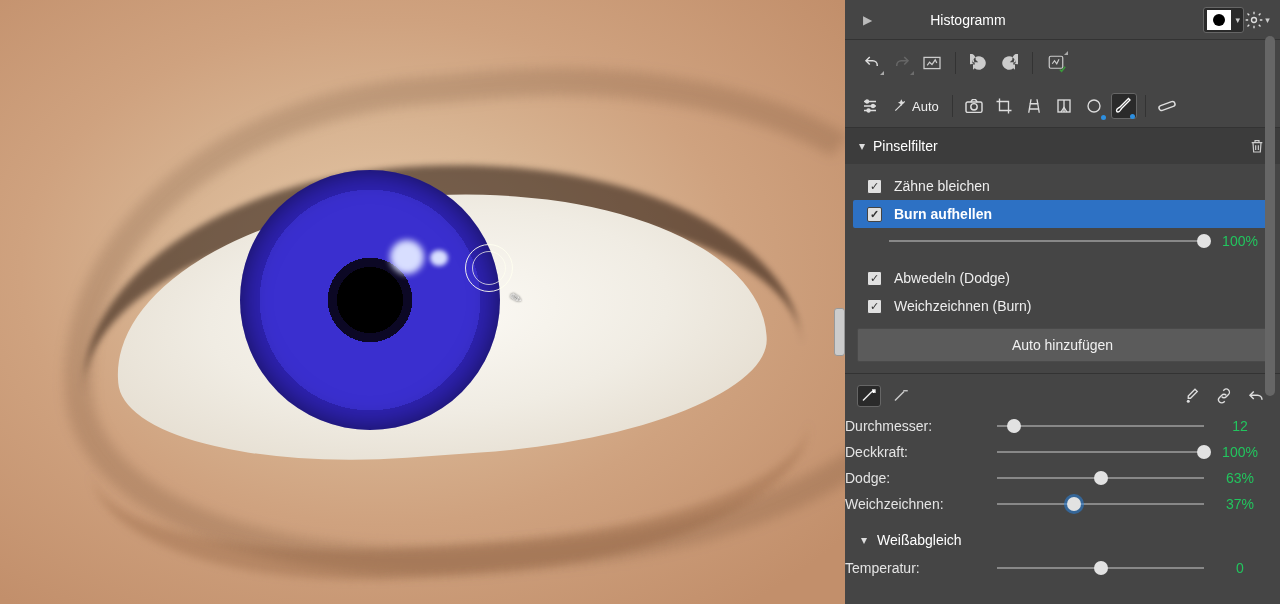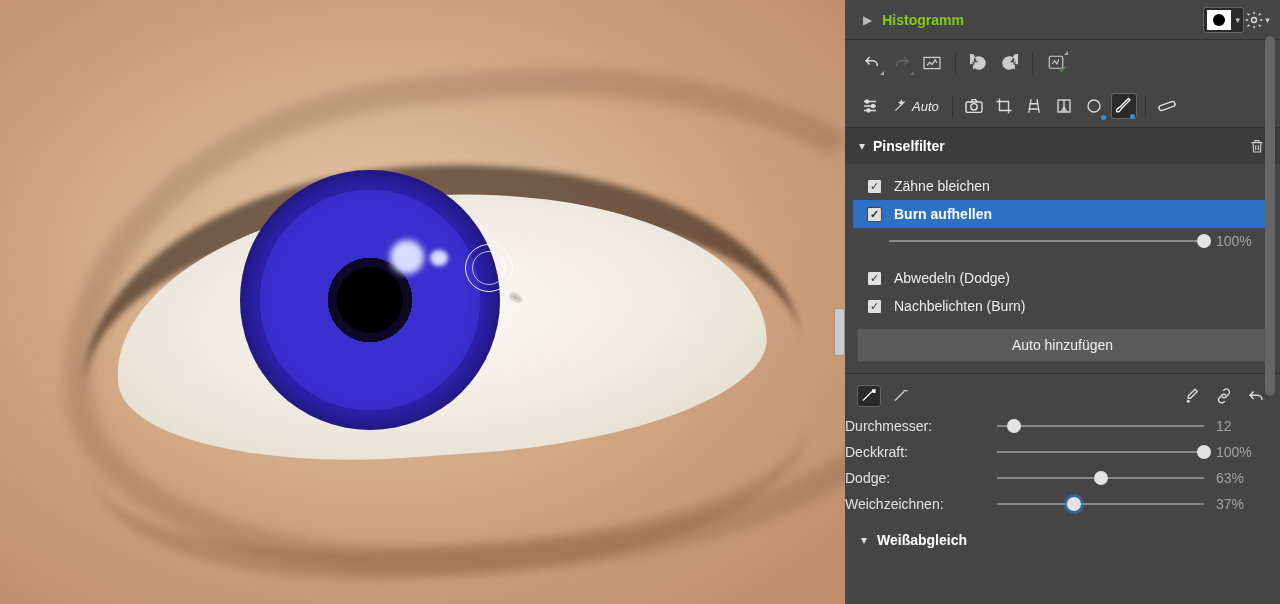--- a/index.html
+++ b/index.html
@@ -16,42 +16,42 @@
   .lower-lid { position:absolute; width:720px; height:250px; left:90px; top:325px; border-bottom:30px solid rgba(120,70,40,0.25); border-radius:55% 60% 52% 50% / 55% 55% 60% 60%; transform:rotate(-4deg); filter:blur(4px); }
   .brush-cursor { position:absolute; left:465px; top:244px; width:48px; height:48px; border:1px solid rgba(255,255,240,.9); border-radius:50%; }
   .brush-cursor::after { content:""; position:absolute; inset:6px; border:1px solid rgba(255,255,240,.7); border-radius:50%; }
   .cursor-brush-icon { position:absolute; left:510px; top:290px; color:#fff; font-size:14px; transform:rotate(-15deg); filter: drop-shadow(0 0 1px #000); }
   .scroll-handle { position:absolute; right:0; top:308px; width:11px; height:48px; background:#ccc; border:1px solid #999; border-radius:3px; }
 
   
   .panel-row { display:flex; align-items:center; }
   .top-bar { height:40px; padding:0 10px 0 18px; border-bottom:1px solid #333; }
   .top-bar .expand { color:#bbb; font-size:12px; margin-right:10px; }
-  .top-bar .title { font-size:14px; color:#84cc16; font-weight:700; flex:1; }
+  .top-bar .title { font-size:14px; color:#ffffff; font-weight:400; flex:1;margin-left:48px; }
   .toolbar1 { height:45px; padding:0 8px 0 14px; gap:4px; }
   .toolbar2 { height:43px; padding:0 8px 0 12px; gap:4px; border-bottom:1px solid #333; }
   .tbtn { display:flex; align-items:center; justify-content:center; min-width:26px; height:26px; color:#ccc; border-radius:3px; position:relative; }
   .tbtn.sel { background:#2a2a2a; border:1px solid #666; }
   .tbtn svg { display:block; }
   .drop-tri { position:absolute; right:1px; bottom:1px; width:0; height:0; border-left:4px solid transparent; border-bottom:4px solid #aaa; }
   .gap { flex:1; }
   .section-header { height:36px; padding:0 10px 0 14px; background:#3c3c3c; }
   .section-header .chev { color:#ddd; font-size:12px; margin-right:8px; }
-  .section-header .title { font-size:14px; color:#fff; font-weight:700; flex:1; }
+  .section-header .title { font-size:14px; color:#fff; font-weight:400; flex:1; }
   .filter-list { padding:8px 0 0 0; }
   .filter-item { height:28px; padding:0 16px 0 22px; display:flex; align-items:center; font-size:14px; color:#eee; }
   .filter-item.selected { background:#2d71c4; color:#fff; font-weight:600; border-radius:2px; margin:0 8px; padding-left:14px; }
   .chk { width:15px; height:15px; border:1px solid #444; background:#e0e0e0; border-radius:2px; display:flex; align-items:center; justify-content:center; margin-right:12px; font-size:11px; color:#333; }
   .slider-row { display:flex; align-items:center; padding:0 16px 0 44px; height:26px; gap:12px; }
   .slider-row.param { padding:0 16px 0 0; }
   .slider-row .label { width:140px; text-align:left; font-size:14px; color:#e4e4e4; }
   .slider-row .track { flex:1; height:2px; background:#888; position:relative; }
   .slider-row .knob { position:absolute; top:-6px; width:14px; height:14px; border-radius:50%; background:#e2e2e2; transform:translateX(-50%); }
   .slider-row .knob.hl { box-shadow:0 0 0 3px rgba(40,130,220,.55); }
-  .slider-row .val { width:48px; text-align:left; font-size:14px; color:#a3a3a3; }
+  .slider-row .val { width:48px; text-align:center; font-size:14px; color:#22c55e; }
   .mask-btn { margin:8px 12px; height:34px; background:#5b5b5b; color:#f1f1f1; font-size:14px; display:flex; align-items:center; justify-content:center; border-radius:2px; border:1px solid #4a4a4a; }
   .subheader { font-size:13px; color:#d6d6d6; padding:4px 0 2px 28px; }
   .brush-toolbar { height:34px; padding:0 12px; display:flex; align-items:center; gap:8px; }
   .mini-btn { width:24px; height:22px; display:flex; align-items:center; justify-content:center; color:#ddd; border-radius:3px; }
   .mini-btn.on { background:#2a2a2a; border:1px solid #666; }
   .hr { height:1px; background:#333; margin:3px 0 5px; }
   .panel-scrollbar { position:absolute; right:2px; top:0; bottom:0; width:16px; }
   .panel-scrollbar .thumb { position:absolute; left:3px; right:3px; top:36px; height:360px; background:#666; border-radius:5px; }
   .badge-box { width:24px; height:20px; background:#fff; margin-right:2px; display:flex; align-items:center; justify-content:center; }
   .badge-box .dot { width:12px; height:12px; background:#000; border-radius:50%; }
@@ -149,21 +149,21 @@
             <circle cx="8" cy="6" r="2" fill="#ddd"></circle>
             <circle cx="16" cy="12" r="2" fill="#ddd"></circle>
             <circle cx="10" cy="18" r="2" fill="#ddd"></circle>
           </svg>
         </div>
       <div class="tbtn" style="width:auto;padding:0 5px;gap:4px;">
         <svg width="16" height="16" viewBox="0 0 24 24" fill="none" stroke="#ddd" stroke-width="1.8">
             <path d="M5 19L19 5"></path>
             <path d="M14 4l1 2 2 1-2 1-1 2-1-2-2-1 2-1z" fill="#ddd"></path>
           </svg>
-        <span style="font-size:13px;color:#eee;font-style:italic;">Auto</span>
+        <span style="font-size:13px;color:#eee;">Auto</span>
       </div>
       <div style="width:1px;height:22px;background:#333;margin:0 4px;"></div>
       <div class="tbtn">
           <svg width="20" height="16" viewBox="0 0 24 20" fill="none" stroke="#ddd" stroke-width="1.8">
             <rect x="2" y="5" width="20" height="13" rx="2"></rect>
             <circle cx="12" cy="11" r="4"></circle>
             <path d="M8 5l2-3h4l2 3"></path>
           </svg>
         </div>
       <div class="tbtn">
@@ -228,21 +228,21 @@
           </div>
         <span class="val">100%</span>
       </div>
       <div style="height:10px;"></div>
       <div class="filter-item">
         <span class="chk">✓</span>
         <span>Abwedeln (Dodge)</span>
       </div>
       <div class="filter-item">
         <span class="chk">✓</span>
-        <span>Nachbelichten (Burn)</span>
+        <span>Weichzeichnen (Burn)</span>
       </div>
     </div>
 
     <div class="mask-btn">Auto hinzufügen</div>
 
     <div class="hr"></div>
 
     <div class="brush-toolbar">
       <div class="mini-btn on">
           <svg width="18" height="16" viewBox="0 0 24 20" fill="none" stroke="#eee" stroke-width="1.8">
@@ -303,20 +303,27 @@
       <div class="track">
           <div class="knob hl" style="left:37%;"></div>
         </div>
       <span class="val">37%</span>
     </div>
 
     <div style="height:8px;"></div>
 
     <div class="panel-row" style="padding:0 10px 0 16px; height:30px;">
       <span style="color:#ddd;font-size:12px;margin-right:10px;">▾</span>
-      <span style="font-size:14px;color:#fff;font-weight:700;">Weißabgleich</span>
+      <span style="font-size:14px;color:#fff;font-weight:400;">Weißabgleich</span>
+    </div>
+    <div class="slider-row param">
+      <span class="label">Temperatur:</span>
+      <div class="track">
+          <div class="knob" style="left:50%;"></div>
+        </div>
+      <span class="val">0</span>
     </div>
 
     <div class="panel-scrollbar">
         <div class="thumb"></div>
       </div>
   </div>
 </div>
 
 </body></html>

